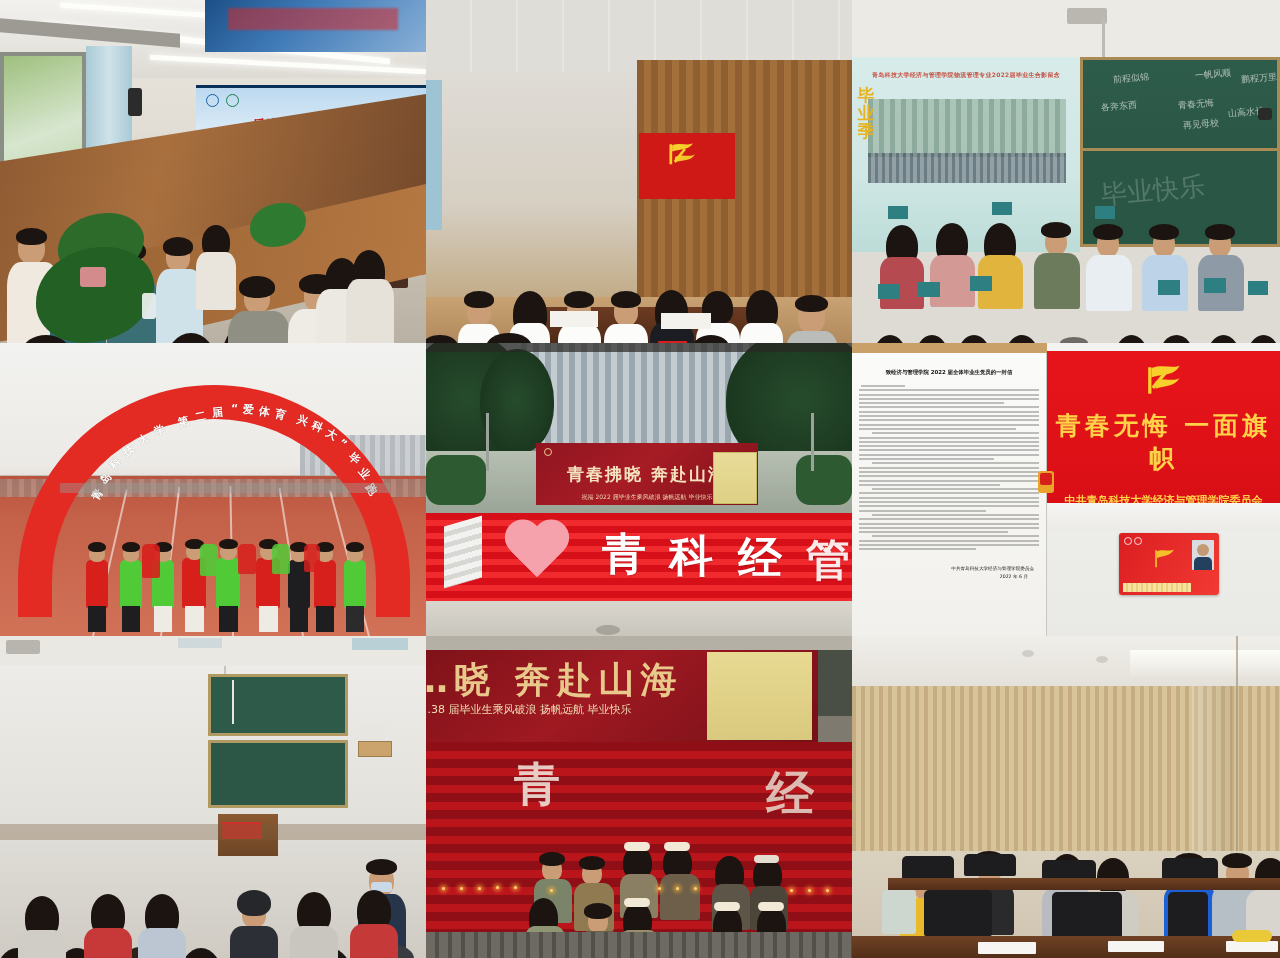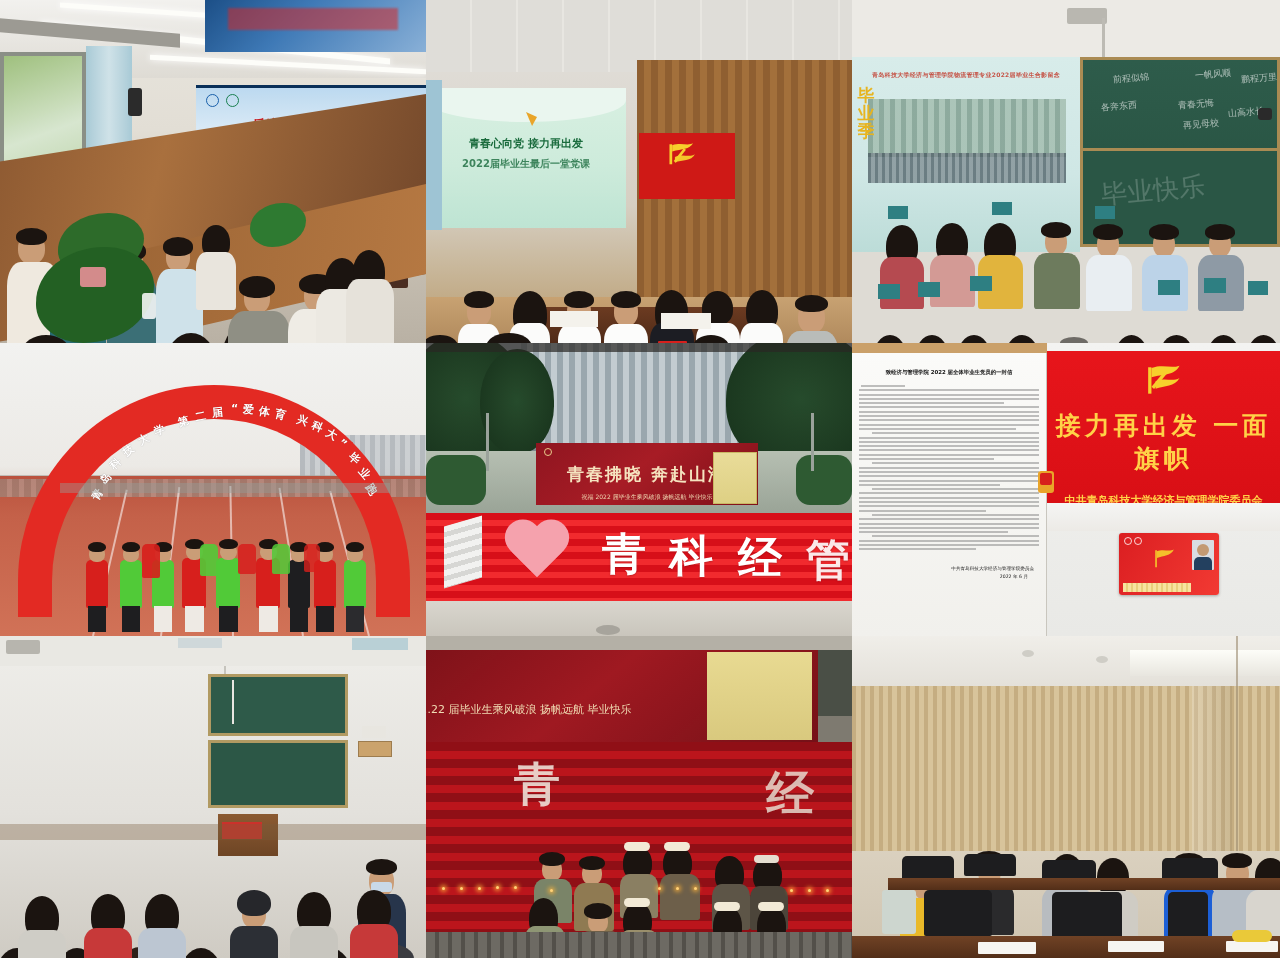--- a/index.html
+++ b/index.html
@@ -279,26 +279,20 @@
       <div style="position:absolute;left:142px;bottom:24px;width:14px;height:26px;background:rgba(255,255,255,.85);border-radius:3px"></div>
     </div>
   </div>
 
   <div class="cell">
     <div class="photo c2-bg">
       <div class="c2-ceil"></div>
       <div style="position:absolute;left:0;top:0;width:100%;height:72px;
                   background:repeating-linear-gradient(90deg,rgba(0,0,0,.04) 0 44px,transparent 44px 46px)"></div>
       <div class="c2-wood"></div>
-      <div class="c2-screen">
-        <div style="position:absolute;left:0;top:0;width:100%;height:34px;background:#eaf6ef;border-radius:0 0 50% 50%/0 0 22px 22px"></div>
-        <div style="position:absolute;left:100px;top:24px;width:11px;height:14px;background:#e8a52c;clip-path:polygon(0 0,100% 35%,55% 100%)"></div>
-        <div class="t1 cn" style="margin-top:48px;font-size:11px">青春心向党 接力再出发</div>
-        <div class="t1 cn" style="margin-top:6px;font-size:10px;opacity:.8">2022届毕业生最后一堂党课</div>
-      </div>
       <div class="c2-flag">
         <svg viewBox="0 0 60 44" style="position:absolute;left:16px;top:4px;width:58px;height:40px">
           <g fill="#f6d02f">
             <path d="M14 30 L14 8 L17 8 L17 30 Z"></path>
             <path d="M17 9 C27 6 34 10 40 7 C36 14 28 13 17 16 Z"></path>
             <path d="M20 22 C28 18 36 23 42 19 C38 27 28 25 20 28 Z" opacity=".95"></path>
             <rect x="24" y="11" width="3" height="18" transform="rotate(38 25 20)"></rect>
           </g>
         </svg>
       </div>
@@ -645,21 +639,21 @@
       <div class="c6-right">
         <div class="c6-flag">
           <svg viewBox="0 0 80 50" style="position:absolute;left:83px;top:6px;width:66px;height:42px">
             <g fill="#f6d02f">
               <path d="M22 44 L22 12 L26 12 L26 44 Z"></path>
               <path d="M26 13 C40 8 50 14 60 10 C54 22 40 20 26 24 Z"></path>
               <path d="M31 29 C42 24 52 30 60 25 C54 36 42 34 31 38 Z"></path>
               <rect x="34" y="14" width="4" height="26" transform="rotate(40 36 27)"></rect>
             </g>
           </svg>
-          <div class="slogan cn" style="margin-top:58px;font-size:25px">接力再出发 一面旗帜</div>
+          <div class="slogan cn" style="margin-top:58px;font-size:25px">青春无悔 一面旗帜</div>
           <div class="org cn" style="margin-top:18px;font-size:11px">中共青岛科技大学经济与管理学院委员会</div>
         </div>
         <div class="c6-card">
           <div style="position:absolute;left:5px;top:4px;width:8px;height:8px;border:1px solid #fff;border-radius:50%;opacity:.8"></div>
           <div style="position:absolute;left:15px;top:4px;width:8px;height:8px;border:1px solid #fff;border-radius:50%;opacity:.8"></div>
           <svg viewBox="0 0 40 30" style="position:absolute;left:26px;top:12px;width:34px;height:26;height:26px;opacity:.9">
             <g fill="#f6d02f">
                 <path d="M12 26 L12 6 L14 6 L14 26 Z"></path>
                 <path d="M14 7 C22 4 28 8 34 5 C30 13 22 12 14 15 Z"></path>
               </g>
@@ -759,21 +753,22 @@
           </div>
       </div>
       <div style="position:absolute;left:0;bottom:118px;width:100%;height:16px;background:rgba(120,92,60,.35)"></div>
     </div>
   </div>
 
   <div class="cell">
     <div class="photo c8-bg">
       <div class="c8-top"></div>
       <div class="c8-banner">
-        <div class="sm cn" style="position:absolute;left:-6px;top:52px;font-size:11px">…22 届毕业生乘风破浪 扬帆远航 毕业快乐</div>
+        <div class="big cn" style="position:absolute;left:-14px;top:6px;font-size:36px;letter-spacing:6px">…晓 奔赴山海</div>
+        <div class="sm cn" style="position:absolute;left:-6px;top:52px;font-size:11px">…38 届毕业生乘风破浪 扬帆远航 毕业快乐</div>
       </div>
       <div class="c8-scroll"></div>
       <div style="position:absolute;left:392px;top:14px;width:36px;height:66px;background:#4a4f46"></div>
       <div style="position:absolute;left:392px;top:80px;width:36px;height:26px;background:#7e7a70"></div>
       <div class="c8-steps"></div>
       <div class="c8-ch cn" style="left:88px;top:118px;font-size:46px;opacity:.85;color:#f2ece2">青</div>
       <div class="c8-ch cn" style="left:340px;top:126px;font-size:48px;opacity:.82;color:#e9e0d3">经</div>
 
       <div class="person" style="left:110px;bottom:100px">
           <div class="head" style="left:6px;top:0;width:20px;height:23px"></div>

